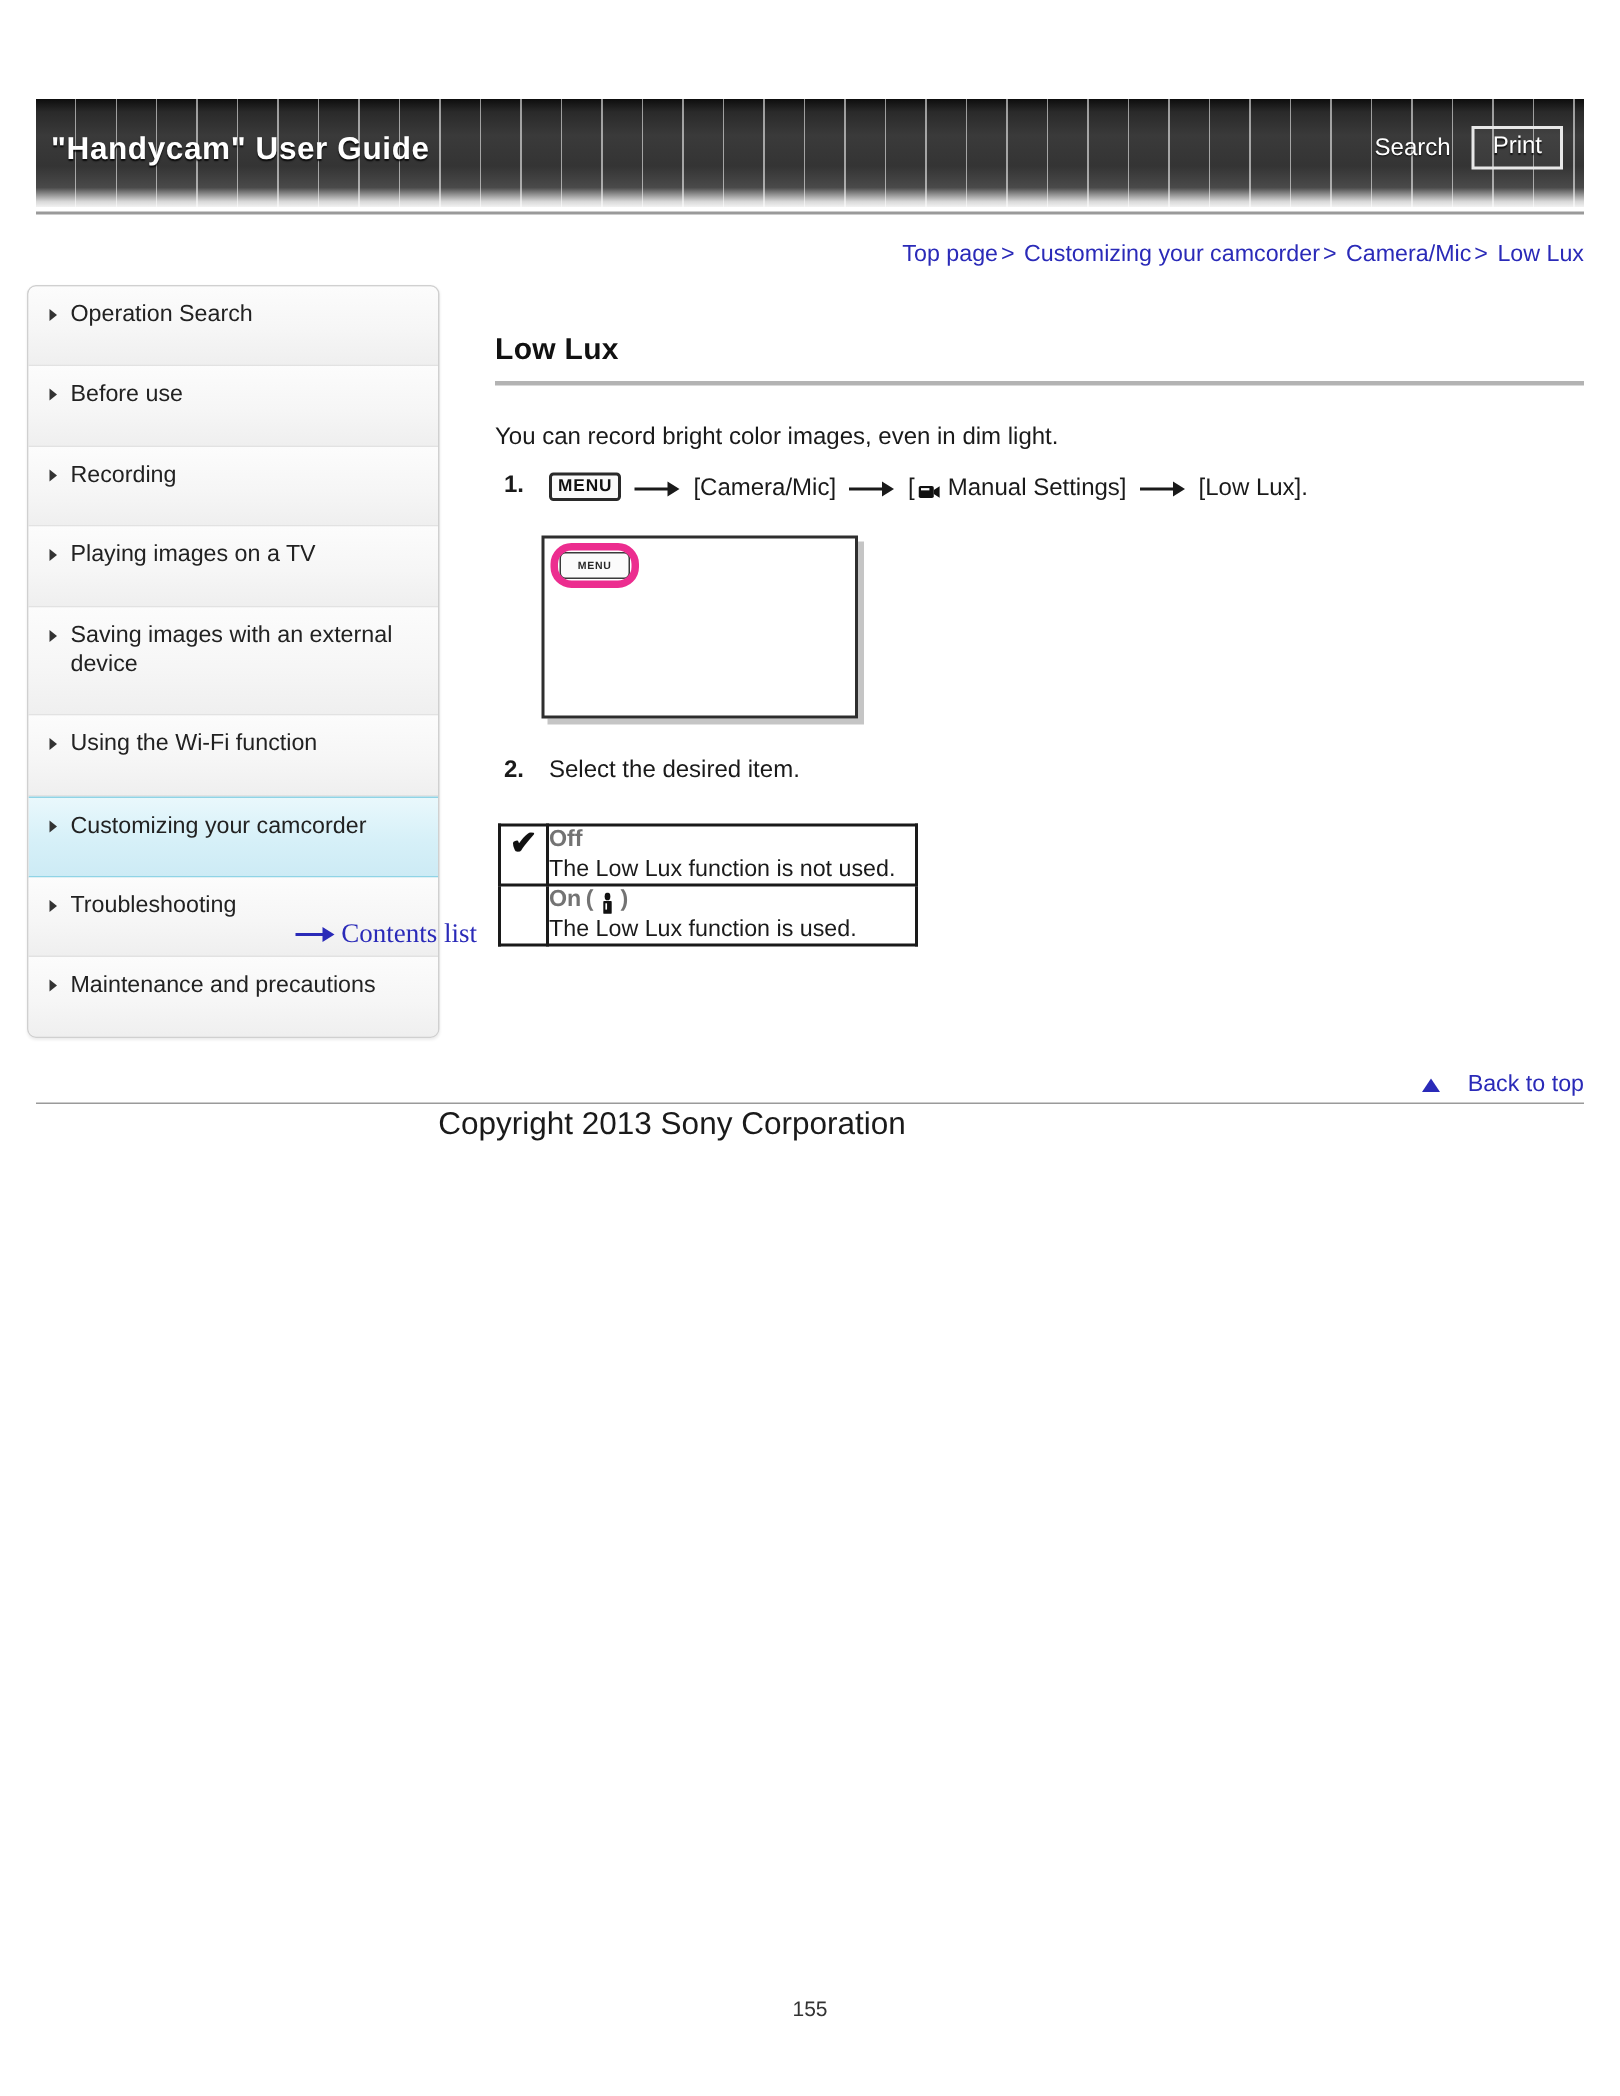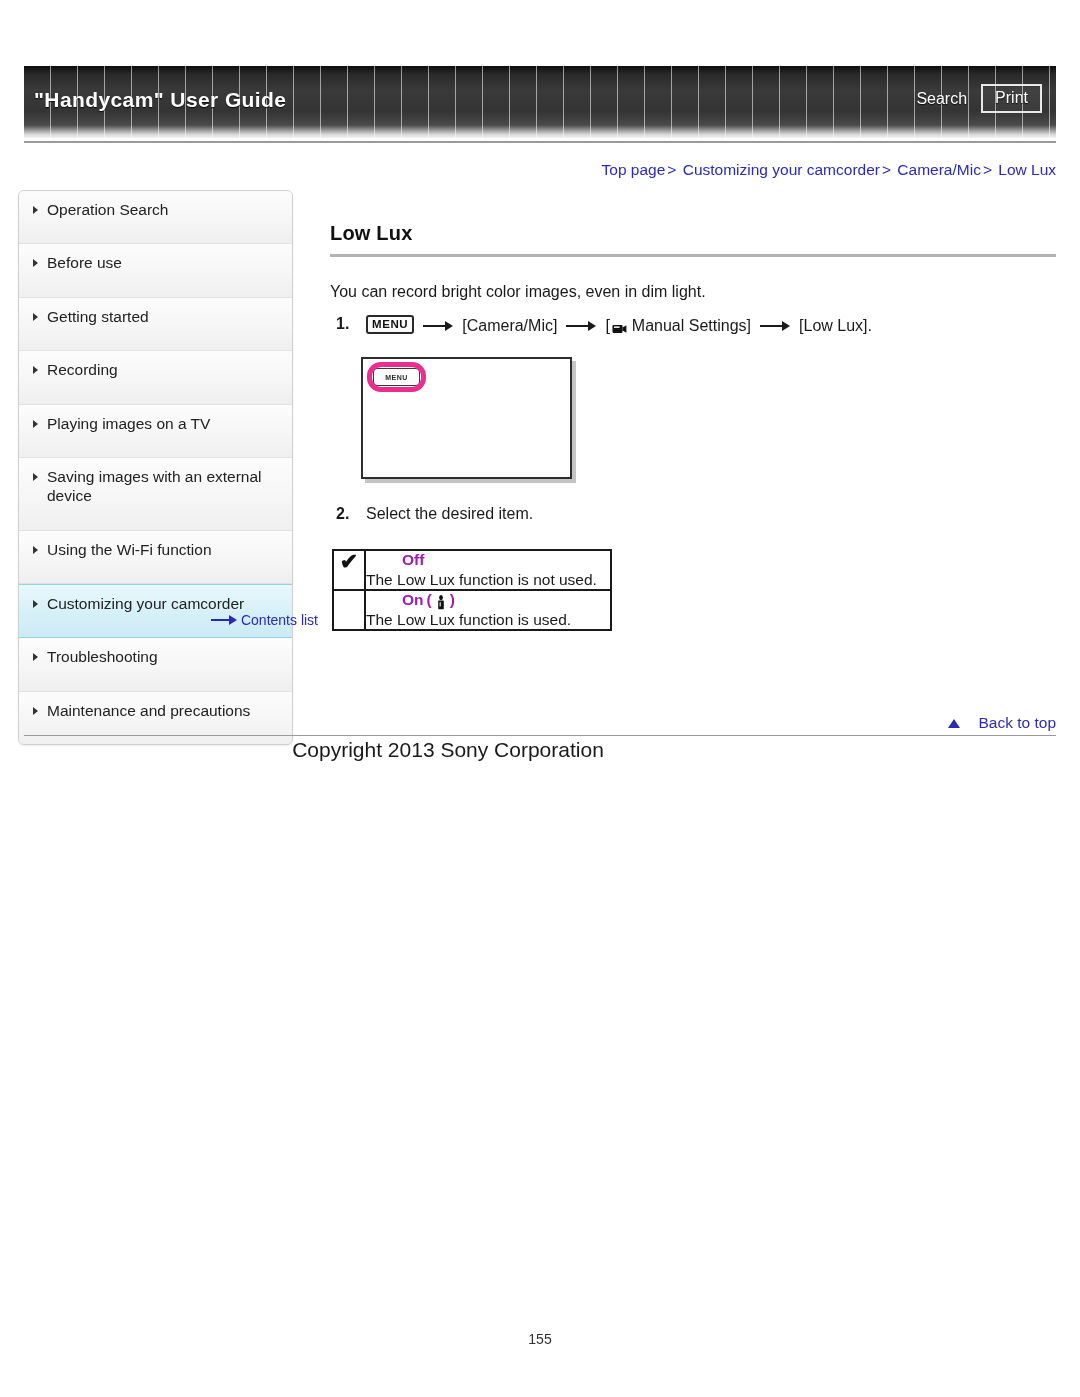--- a/index.html
+++ b/index.html
@@ -136,23 +136,24 @@
 
   
   .contents-link {
     position: absolute;
     left: 18px; top: 612px;
     width: 300px;
     display: flex;
     justify-content: flex-end;
     align-items: center;
     gap: 4px;
-    font-size: 14px;
+    font-size: 18px;
     color: #2a2ab8;
     cursor: pointer;
+    font-family: Liberation Serif, serif;
   }
   .arrow-right {
     display: inline-block;
     position: relative;
     width: 26px; height: 10px;
     flex: 0 0 auto;
   }
   .arrow-right::before {
     content: "";
     position: absolute;
@@ -309,26 +310,25 @@
   .chk {
     font-size: 22px;
     line-height: 1;
     color: #111;
     font-weight: bold;
   }
   .opt-cell { padding: 8px 10px 10px 12px; }
   .opt-name {
     font-size: 15.5px;
     font-weight: bold;
-    color: #a21caf;
+    color: #737373;
     margin-bottom: 2px;
     display: flex;
     align-items: center;
     gap: 3px;
-    padding-left: 36px;
   }
   .opt-desc { font-size: 15.5px; color: #1a1a1a; }
   .candle-glyph {
     display: inline-block;
     width: 12px; height: 15px;
     position: relative;
     top: 2px;
   }
 
   
@@ -392,24 +392,20 @@
 </div>
 
 <div class="sidebar">
   <div class="nav-item">
     <span class="tri"></span>
     <span class="nav-label">Operation Search</span>
   </div>
   <div class="nav-item">
     <span class="tri"></span>
     <span class="nav-label">Before use</span>
-  </div>
-  <div class="nav-item">
-    <span class="tri"></span>
-    <span class="nav-label">Getting started</span>
   </div>
   <div class="nav-item">
     <span class="tri"></span>
     <span class="nav-label">Recording</span>
   </div>
   <div class="nav-item">
     <span class="tri"></span>
     <span class="nav-label">Playing images on a TV</span>
   </div>
   <div class="nav-item">

